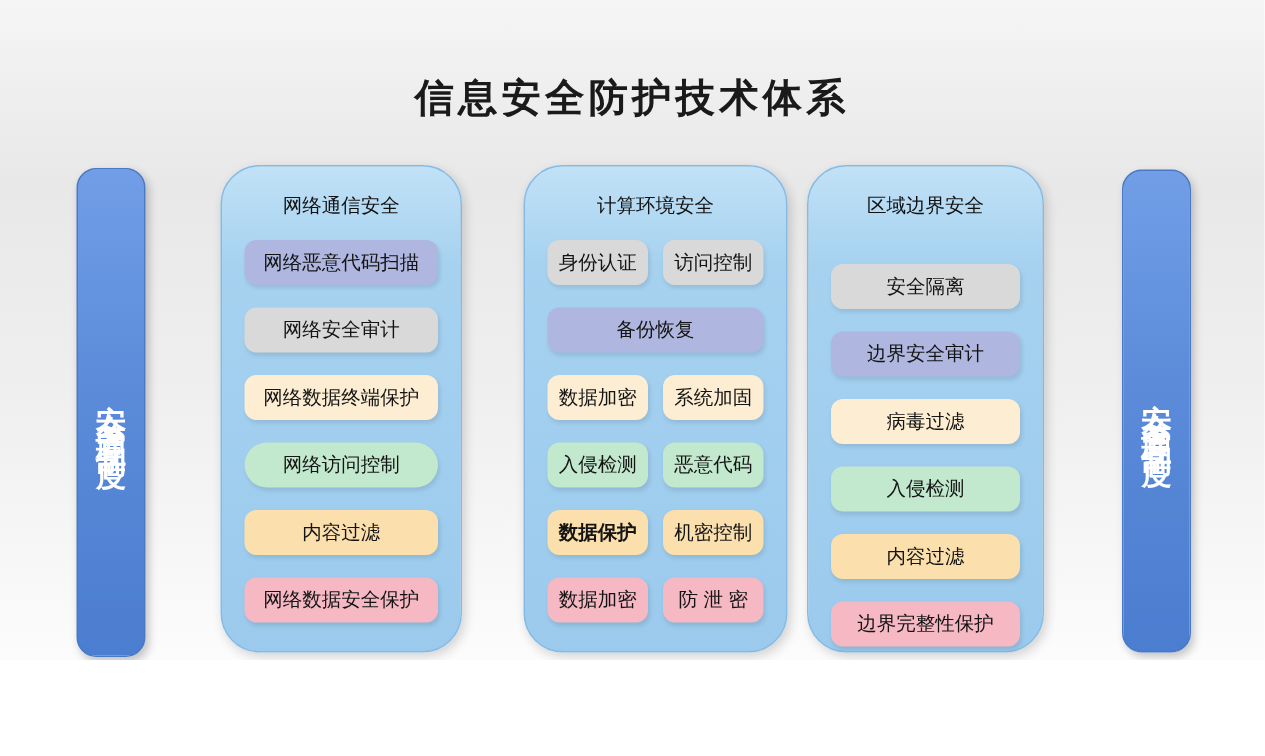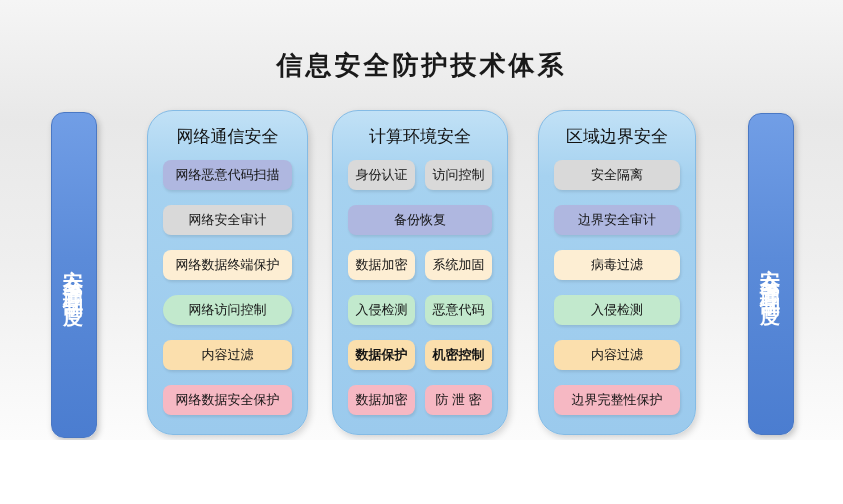--- a/index.html
+++ b/index.html
@@ -29,24 +29,24 @@
   .vbar-right { left:748px; top:113px; height:322px; }
   .panel {
     position:absolute; top:110px; height:325px; box-sizing:border-box;
     border-radius:26px;
     background:linear-gradient(180deg,#c1e1f6 0%, #a6d2f0 20%, #9bcaed 100%);
     border:1px solid #84bbe5;
     box-shadow:2px 3px 7px rgba(0,0,0,0.16);
     padding:14px 15px 0 15px;
   }
   .panel-1 { left:147px; width:161px; }
-  .panel-2 { left:332px; width:176px; }
+  .panel-2 { left:349px; width:176px; }
   .panel-3 { left:538px; width:158px; }
   .panel-header {
-    text-align:center; font-size:17px; line-height:24px; color:#111;
+    text-align:center; font-size:13px; line-height:24px; color:#111;
     margin:0 0 11px 0; font-weight:normal;
   }
   .items { display:flex; flex-direction:column; gap:15px; }
   .item {
     height:30px; border-radius:8px;
     display:flex; align-items:center; justify-content:center;
     font-size:13px; color:#141414; white-space:nowrap;
     box-shadow:1px 2px 3px rgba(0,0,0,0.10);
   }
   .item-row { display:flex; gap:10px; }
@@ -88,33 +88,33 @@
         <div class="item-row">
           <div class="item" style="background-color: rgb(253, 238, 211);">数据加密</div>
           <div class="item" style="background-color: rgb(253, 238, 211);">系统加固</div>
         </div>
         <div class="item-row">
           <div class="item" style="background-color: rgb(194, 233, 205);">入侵检测</div>
           <div class="item" style="background-color: rgb(194, 233, 205);">恶意代码</div>
         </div>
         <div class="item-row">
           <div class="item" style="background-color: rgb(251, 223, 173); font-weight: bold;">数据保护</div>
-          <div class="item" style="background-color: rgb(251, 223, 173); font-weight: bold;">机密控制</div>
+          <div class="item" style="background-color: rgb(251, 223, 173);">机密控制</div>
         </div>
         <div class="item-row">
           <div class="item" style="background-color: rgb(246, 184, 195);">数据加密</div>
           <div class="item" style="background-color: rgb(246, 184, 195);">防 泄 密</div>
         </div>
       </div>
   </div>
 
   <div class="panel panel-3">
     <h2 class="panel-header">区域边界安全</h2>
     <div class="items">
-        <div class="item" style="background-color: rgb(217, 217, 217);">安全隔离</div>
+        <div class="item" style="background-color: rgb(217, 217, 217); margin-top: 16px;">安全隔离</div>
         <div class="item" style="background-color: rgb(175, 183, 224);">边界安全审计</div>
         <div class="item" style="background-color: rgb(253, 238, 211);">病毒过滤</div>
         <div class="item" style="background-color: rgb(194, 233, 205);">入侵检测</div>
         <div class="item" style="background-color: rgb(251, 223, 173);">内容过滤</div>
         <div class="item" style="background-color: rgb(246, 184, 195); text-align: right;">边界完整性保护</div>
       </div>
   </div>
 
   <div class="vbar vbar-right">
     <span class="vbar-label">安全管理制度</span>

